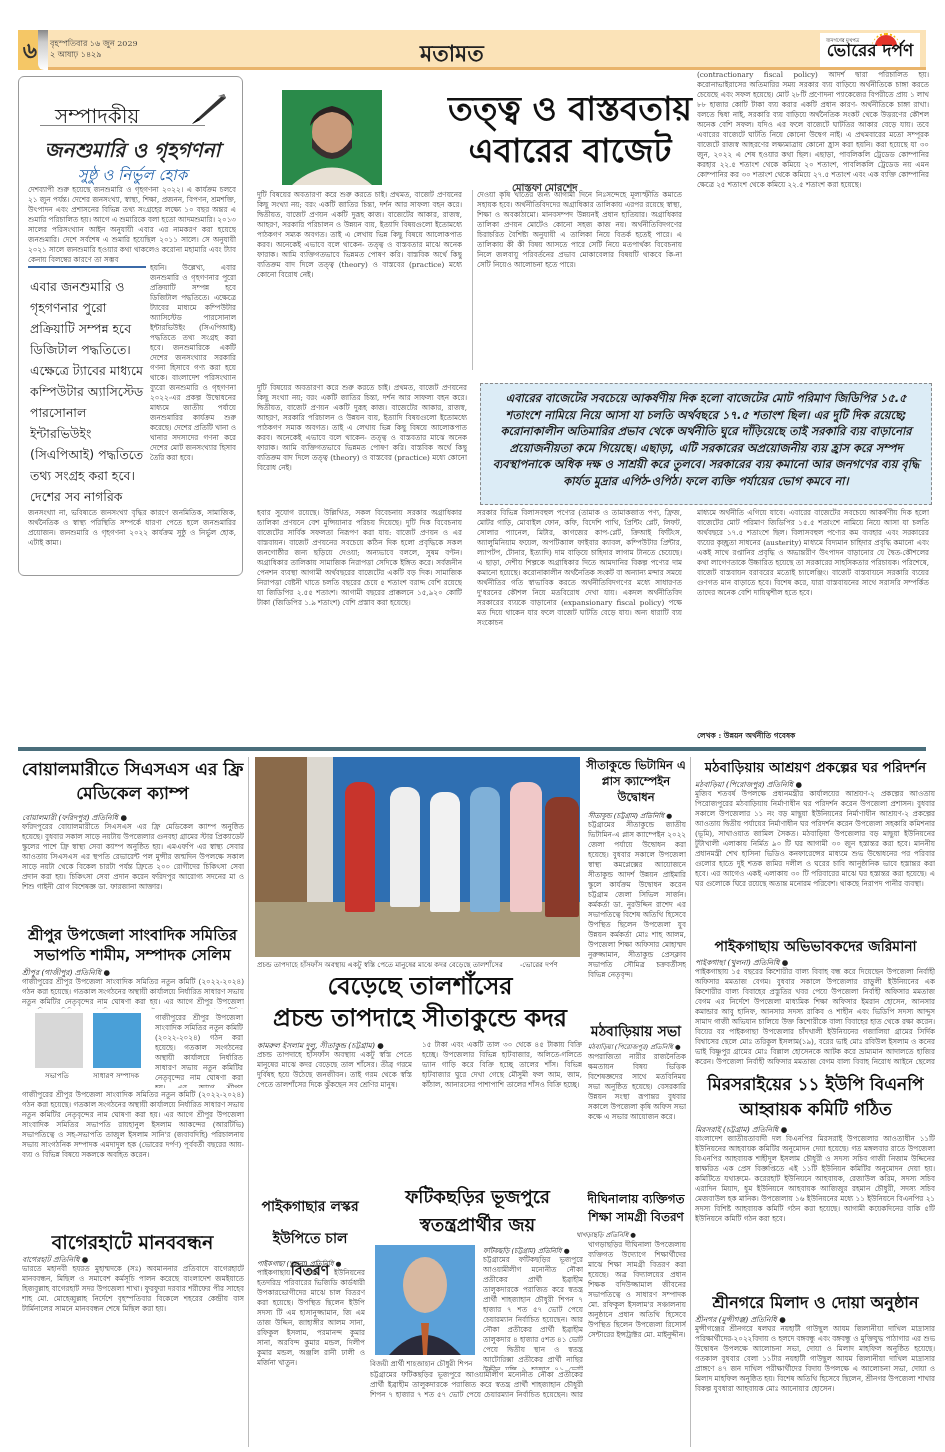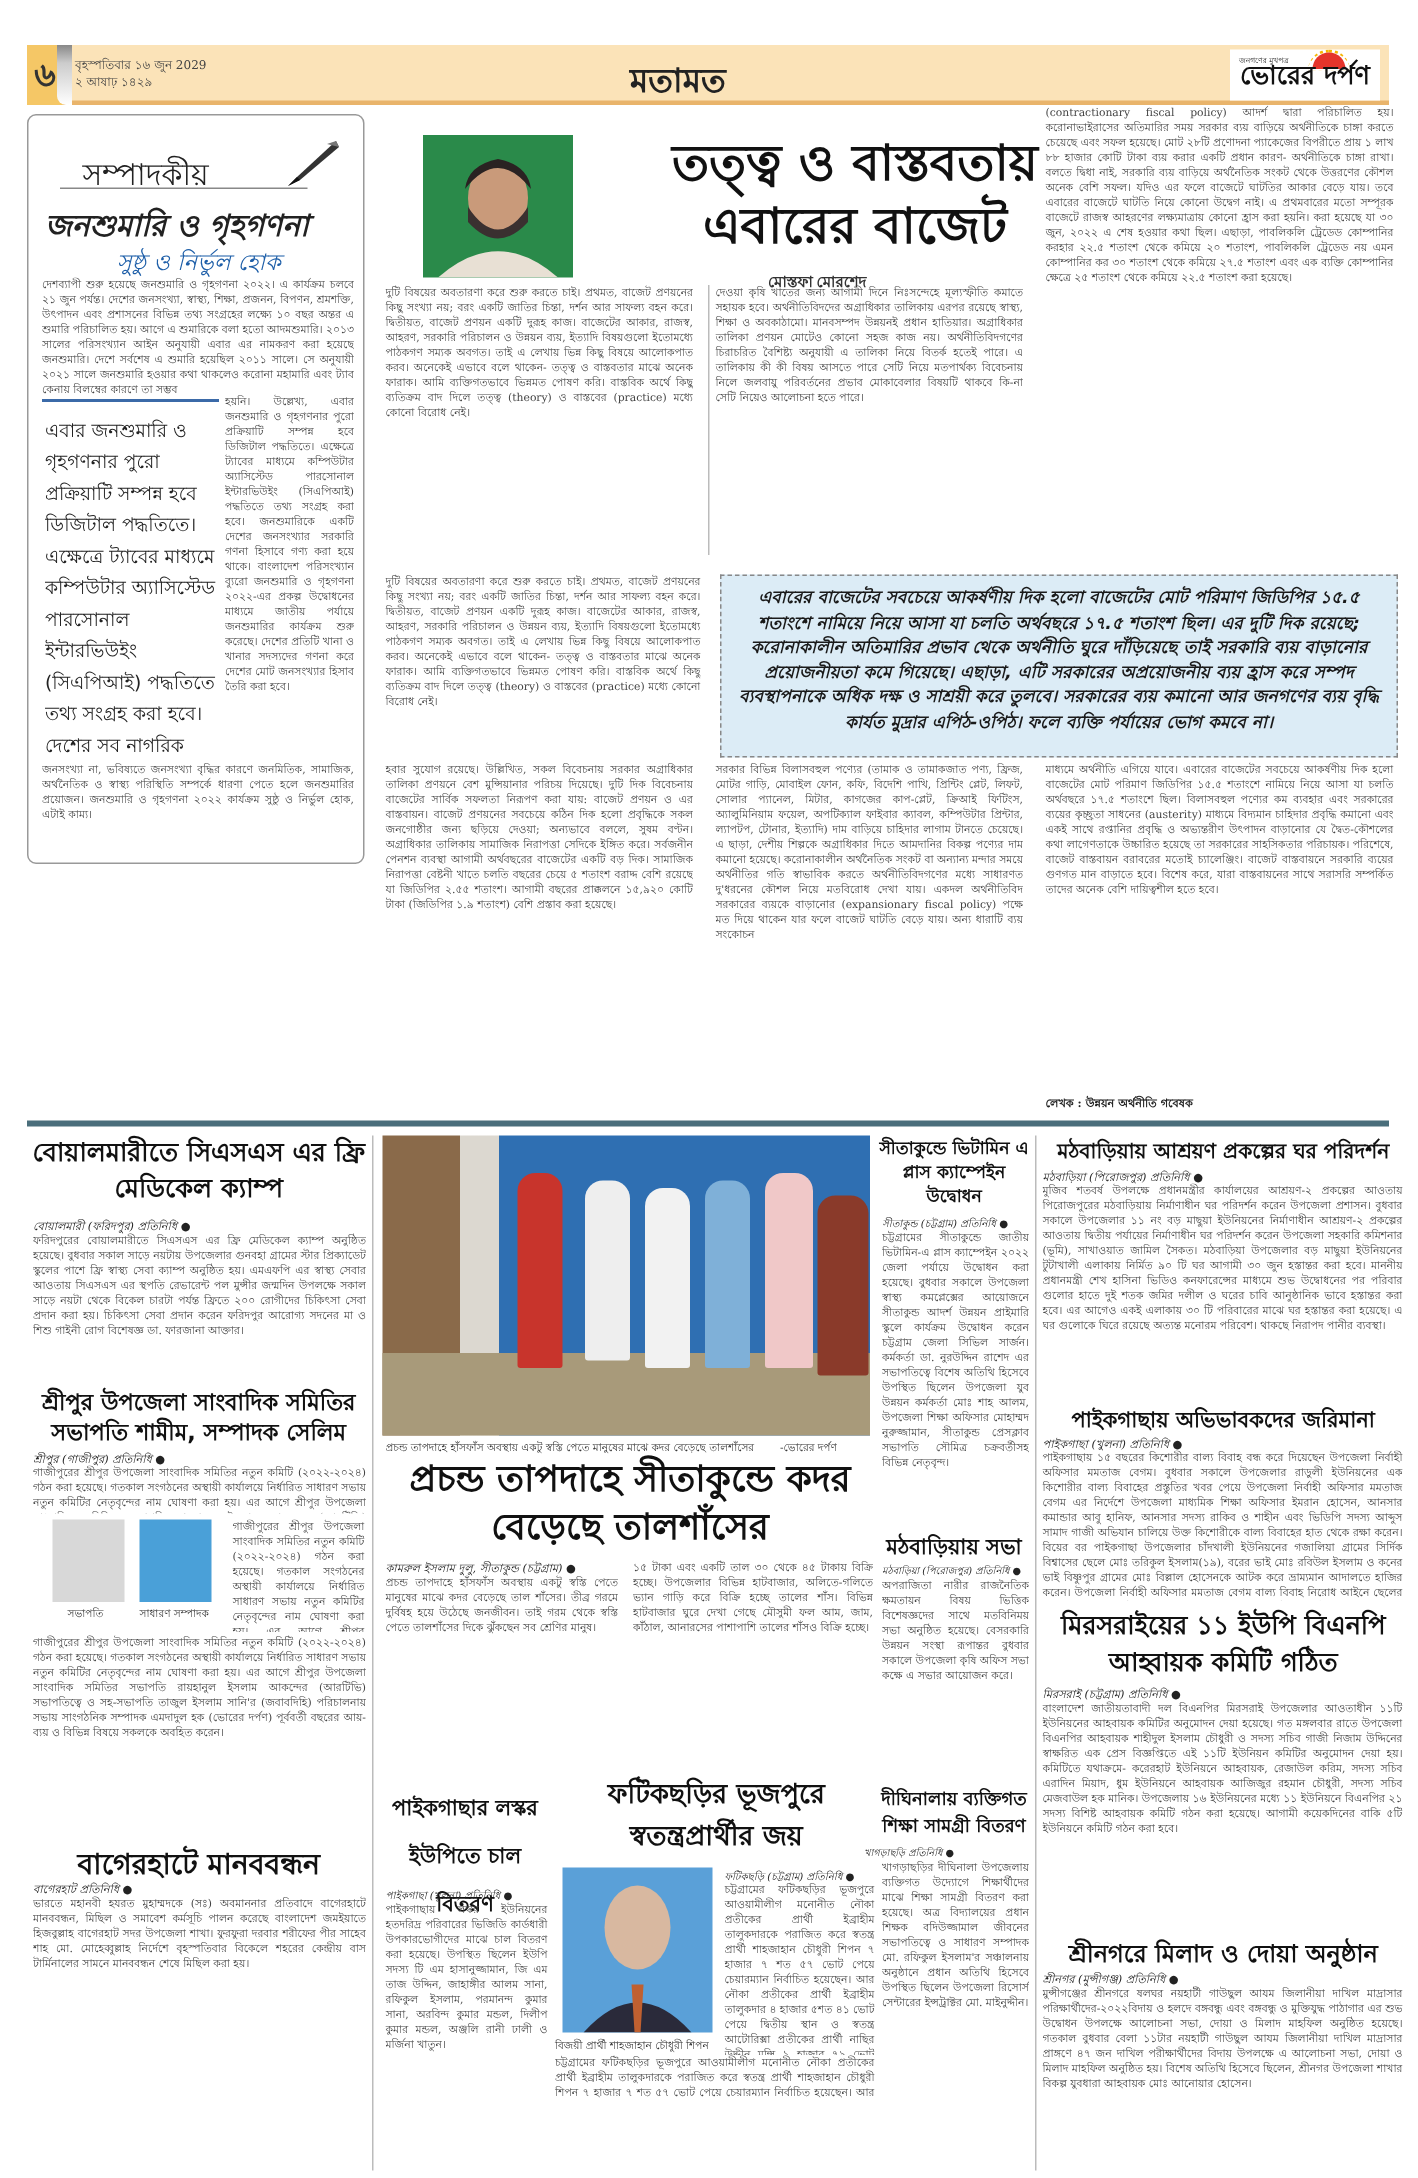--- a/index.html
+++ b/index.html
@@ -12,21 +12,21 @@
 .section{left:420px;top:36px;font-size:22px;font-weight:bold;color:#222;font-family:"DejaVu Sans",sans-serif}
 .logo{left:820px;top:33px;width:100px;height:34px;background:#fff;text-align:center}
 .logo .sun{position:absolute;left:55px;top:2px;width:22px;height:11px;border-radius:22px 22px 0 0;background:#e5342b}
 .logo .ray{position:absolute;left:52px;top:0;width:28px;height:14px;border-top:2px dotted #f6b500;border-radius:30px 30px 0 0}
 .logo .txt{position:absolute;left:2px;bottom:2px;width:96px;font-size:17px;font-weight:bold;color:#111;font-family:"DejaVu Sans",sans-serif}
 .logo .tag{position:absolute;left:6px;top:4px;font-size:5px;color:#222}
 .edbox{left:18px;top:76px;width:225px;height:500px;border:1px solid #999;border-radius:6px}
 .ed-lbl{left:55px;top:101px;font-size:20px;color:#222;font-family:"DejaVu Sans",sans-serif}
 .ed-line{left:40px;top:125px;width:165px;height:1px;background:#888}
 .pen{left:188px;top:92px;width:40px;height:34px}
-.ed-title{left:30px;top:135px;width:205px;font-size:20px;font-weight:bold;font-style:italic;font-family:"DejaVu Sans",sans-serif}
+.ed-title{left:30px;top:135px;width:205px;text-align:center;font-size:20px;font-weight:bold;font-style:italic;font-family:"DejaVu Sans",sans-serif}
 .ed-sub{left:30px;top:163px;width:205px;text-align:center;font-size:15px;color:#1d5ea8;font-style:italic;font-family:"DejaVu Sans",sans-serif}
 .body{font-size:7.2px;line-height:10px;color:#444;text-align:justify}
 .pull{font-size:12.5px;line-height:21px;color:#222;font-family:"DejaVu Sans",sans-serif}
 .blueline{height:2px;background:#3b6aa8}
 .photo{background:#2a8a4a}
 .headline{font-family:"DejaVu Sans",sans-serif;font-weight:bold;color:#111;text-align:center}
 .byline{font-size:7.5px;font-weight:normal;font-style:italic;color:#222}
 .quote{left:480px;top:383px;width:452px;height:122px;background:#dcecf6;border:1px dashed #888}
 .quote p{padding:6px 10px;font-size:11.4px;line-height:16.5px;font-style:italic;font-weight:bold;color:#1a1a1a;text-align:center;font-family:"DejaVu Sans",sans-serif}
 .divbar{left:18px;top:747px;width:908px;height:4px;background:#4a6e7b}
@@ -123,22 +123,22 @@
   <div style="position:absolute;left:90px;top:25px;width:30px;height:130px;background:#c8342c;border-radius:12px 12px 2px 2px"></div>
   <div style="position:absolute;left:135px;top:30px;width:30px;height:120px;background:#eee;border-radius:12px 12px 2px 2px"></div>
   <div style="position:absolute;left:175px;top:35px;width:30px;height:120px;background:#f2f2f2;border-radius:12px 12px 2px 2px"></div>
   <div style="position:absolute;left:215px;top:30px;width:30px;height:125px;background:#7fb0d8;border-radius:12px 12px 2px 2px"></div>
   <div style="position:absolute;left:255px;top:25px;width:32px;height:130px;background:#f0c8c8;border-radius:12px 12px 2px 2px"></div>
   <div style="position:absolute;left:290px;top:40px;width:34px;height:120px;background:#8a3a2a;border-radius:12px 12px 2px 2px"></div>
 </div>
 <div class="abs caption" style="left:257px;top:959px;width:260px;white-space:nowrap;overflow:hidden">প্রচন্ড তাপদাহে হাঁসফাঁস অবস্থায় একটু স্বস্তি পেতে মানুষের মাঝে কদর বেড়েছে তালশাঁসের</div>
 <div class="abs caption" style="left:520px;top:959px">-ভোরের দর্পণ</div>
 <div class="abs headline" style="left:255px;top:970px;width:330px;font-size:24px;line-height:32px">
+  <div>বেড়েছে তালশাঁসের</div>
   <div>প্রচন্ড তাপদাহে সীতাকুন্ডে কদর</div>
-  <div>বেড়েছে তালশাঁসের</div>
 </div>
 <div class="abs byline" style="left:257px;top:1040px">কামরুল ইসলাম দুলু, সীতাকুন্ড (চট্টগ্রাম) ●</div>
 <div class="abs body" style="left:257px;top:1050px;width:155px;height:125px;overflow:hidden">প্রচন্ড তাপদাহে হাঁসফাঁস অবস্থায় একটু স্বস্তি পেতে মানুষের মাঝে কদর বেড়েছে তাল শাঁসের। তীব্র গরমে দুর্বিষহ হয়ে উঠেছে জনজীবন। তাই গরম থেকে স্বস্তি পেতে তালশাঁসের দিকে ঝুঁকছেন সব শ্রেণির মানুষ।</div>
 <div class="abs body" style="left:422px;top:1040px;width:160px;height:135px;overflow:hidden">১৫ টাকা এবং একটি তাল ৩০ থেকে ৪৫ টাকায় বিক্রি হচ্ছে। উপজেলার বিভিন্ন হাটবাজার, অলিতে-গলিতে ভ্যান গাড়ি করে বিক্রি হচ্ছে তালের শাঁস। বিভিন্ন হাটবাজার ঘুরে দেখা গেছে মৌসুমী ফল আম, জাম, কাঁঠাল, আনারসের পাশাপাশি তালের শাঁসও বিক্রি হচ্ছে।</div>
 
 <div class="abs headline" style="left:586px;top:757px;width:100px;font-size:11.5px;line-height:16px">সীতাকুন্ডে ভিটামিন এ প্লাস ক্যাম্পেইন উদ্বোধন</div>
 <div class="abs byline" style="left:588px;top:810px;font-size:6.8px">সীতাকুন্ড (চট্টগ্রাম) প্রতিনিধি ●</div>
 <div class="abs body" style="left:588px;top:820px;width:98px;height:180px;overflow:hidden">চট্টগ্রামের সীতাকুন্ডে জাতীয় ভিটামিন-এ প্লাস ক্যাম্পেইন ২০২২ জেলা পর্যায়ে উদ্বোধন করা হয়েছে। বুধবার সকালে উপজেলা স্বাস্থ্য কমপ্লেক্সের আয়োজনে সীতাকুন্ড আদর্শ উন্নয়ন প্রাইমারি স্কুলে কার্যক্রম উদ্বোধন করেন চট্টগ্রাম জেলা সিভিল সার্জন। কর্মকর্তা ডা. নুরউদ্দিন রাশেদ এর সভাপতিত্বে বিশেষ অতিথি হিসেবে উপস্থিত ছিলেন উপজেলা যুব উন্নয়ন কর্মকর্তা মোঃ শাহ আলম, উপজেলা শিক্ষা অফিসার মোহাম্মদ নুরুজ্জামান, সীতাকুন্ড প্রেসক্লাব সভাপতি সৌমিত্র চক্রবর্তীসহ বিভিন্ন নেতৃবৃন্দ।</div>
 
 <div class="abs headline" style="left:586px;top:1020px;width:100px;font-size:14px">মঠবাড়িয়ায় সভা</div>

